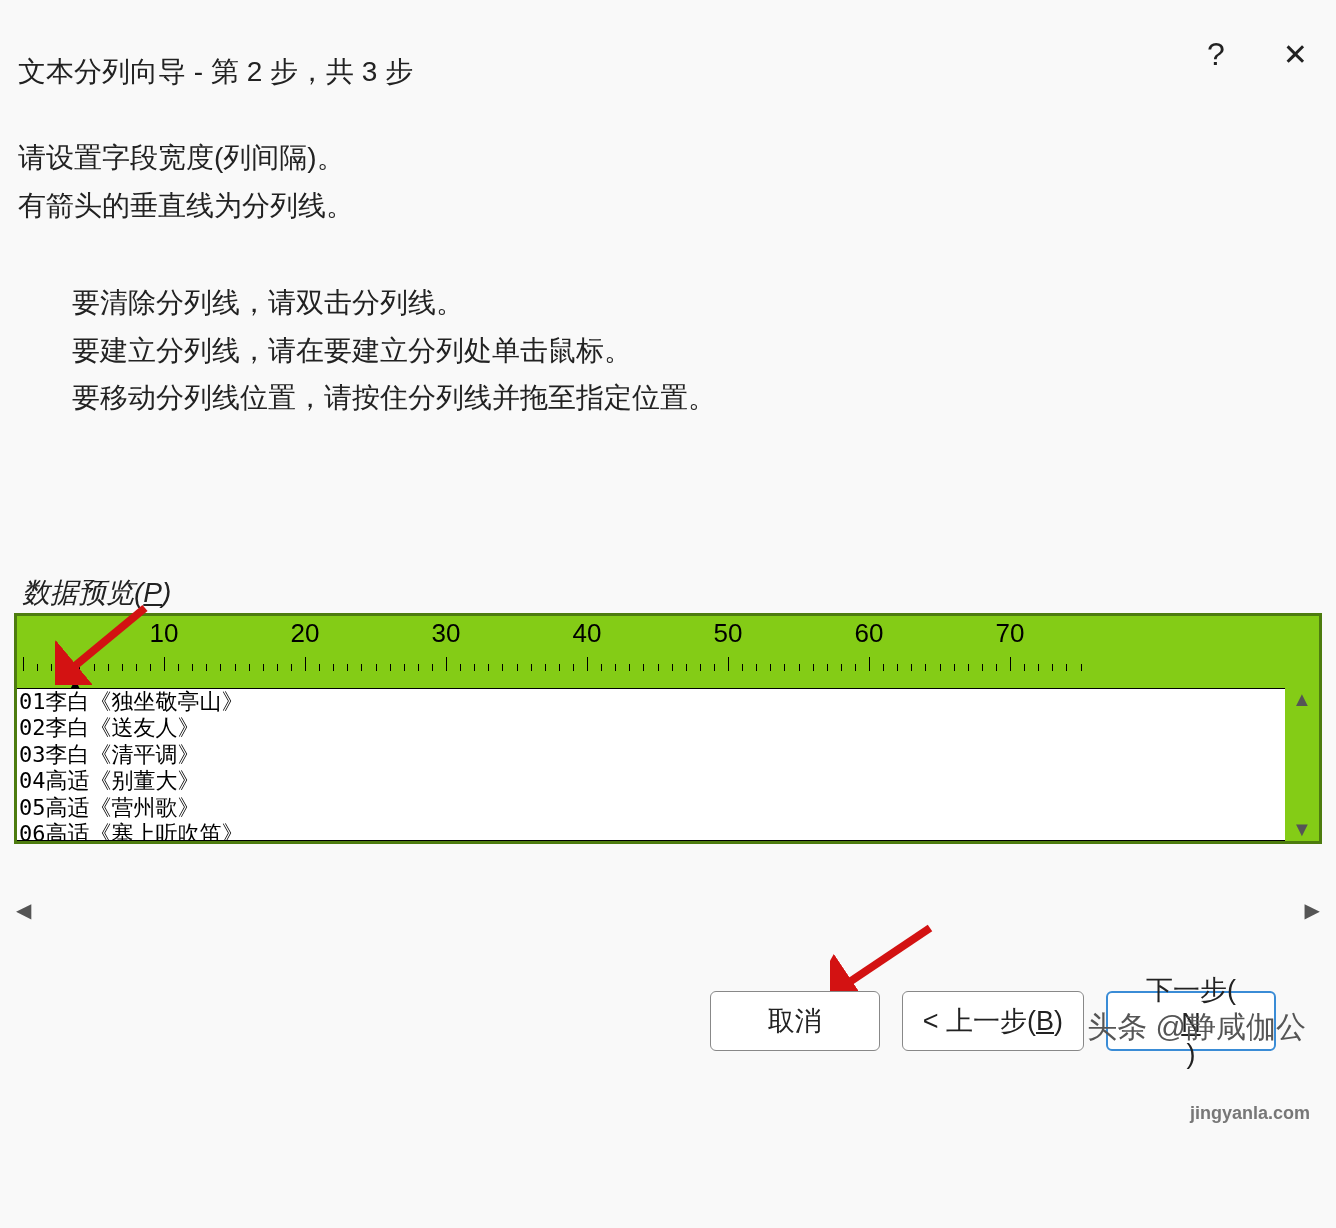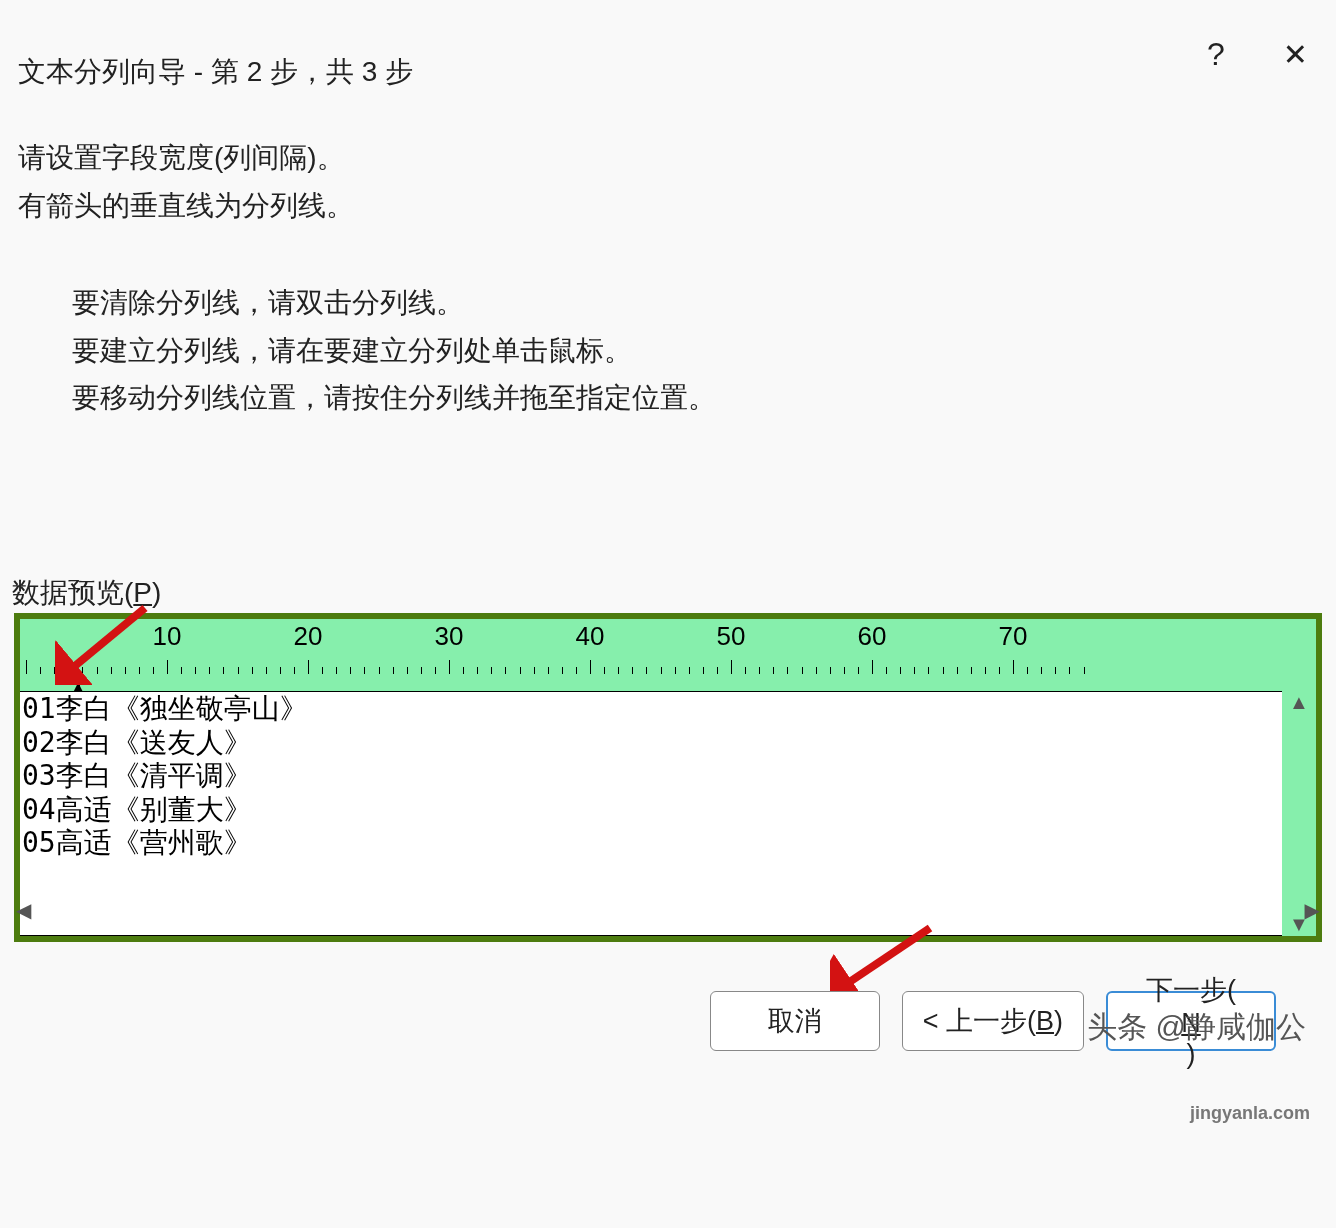--- a/index.html
+++ b/index.html
@@ -30,33 +30,34 @@
     .sub-instructions {
       padding: 50px 0 0 54px;
       font-size: 28px;
       color: #222;
       line-height: 1.7;
     }
     .sub-instructions div { margin-bottom: 0; }
     .preview-label {
       position: absolute;
       top: 574px;
-      left: 12px;
+      left: 22px;
       font-size: 28px;
       color: #222;
+      font-style: italic;
     }
     .preview-label .underline { text-decoration: underline; }
     .preview-panel {
       position: absolute;
       top: 613px;
       left: 14px;
       right: 14px;
-      height: 329px;
-      border: 6px solid #4d7c0f;
-      background: #86efac;
+      height: 231px;
+      border: 3px solid #4d7c0f;
+      background: #84cc16;
     }
     .ruler {
       position: relative;
       height: 55px;
       overflow: hidden;
     }
     .ruler-tick { position: absolute; bottom: 0; width: 1px; background: #000; }
     .ruler-tick.minor { height: 7px; }
     .ruler-tick.major { height: 14px; }
     .ruler-label { position: absolute; top: 2px; font-size: 26px; color: #000; transform: translateX(-50%); }
@@ -66,21 +67,21 @@
       left: 0;
       right: 34px;
       bottom: 0;
       border-top: 1px solid #000;
       border-bottom: 1px solid #000;
       overflow: hidden;
       background: #fff;
     }
     .data-row {
       font-family: "SimSun", monospace;
-      font-size: 28px;
+      font-size: 22px;
       line-height: 1.2;
       white-space: pre;
       padding-left: 2px;
     }
     .break-line {
       position: absolute;
       top: 52px;
       bottom: 0;
       width: 2px;
       background: #000;
@@ -283,20 +284,21 @@
       <div class="ruler-label" style="left: 993px;">70</div>
     </div>
   <div class="break-line" id="break-line" style="left: 58.17px;"></div>
   <div class="break-arrow" id="break-arrow" style="left: 58.17px;">▲</div>
   <div class="data-area" id="data-area">
       <div class="data-row">01李白《独坐敬亭山》</div>
       <div class="data-row">02李白《送友人》</div>
       <div class="data-row">03李白《清平调》</div>
       <div class="data-row">04高适《别董大》</div>
       <div class="data-row">05高适《营州歌》</div>
+      <div class="data-row">06高适《塞上听吹笛》</div>
     </div>
   <div class="vscroll">
     <span class="arrow">▲</span>
     <span class="arrow">▼</span>
   </div>
 </div>
 
 <div class="hscroll">
   <span class="arrow">◀</span>
   <span class="arrow">▶</span>

